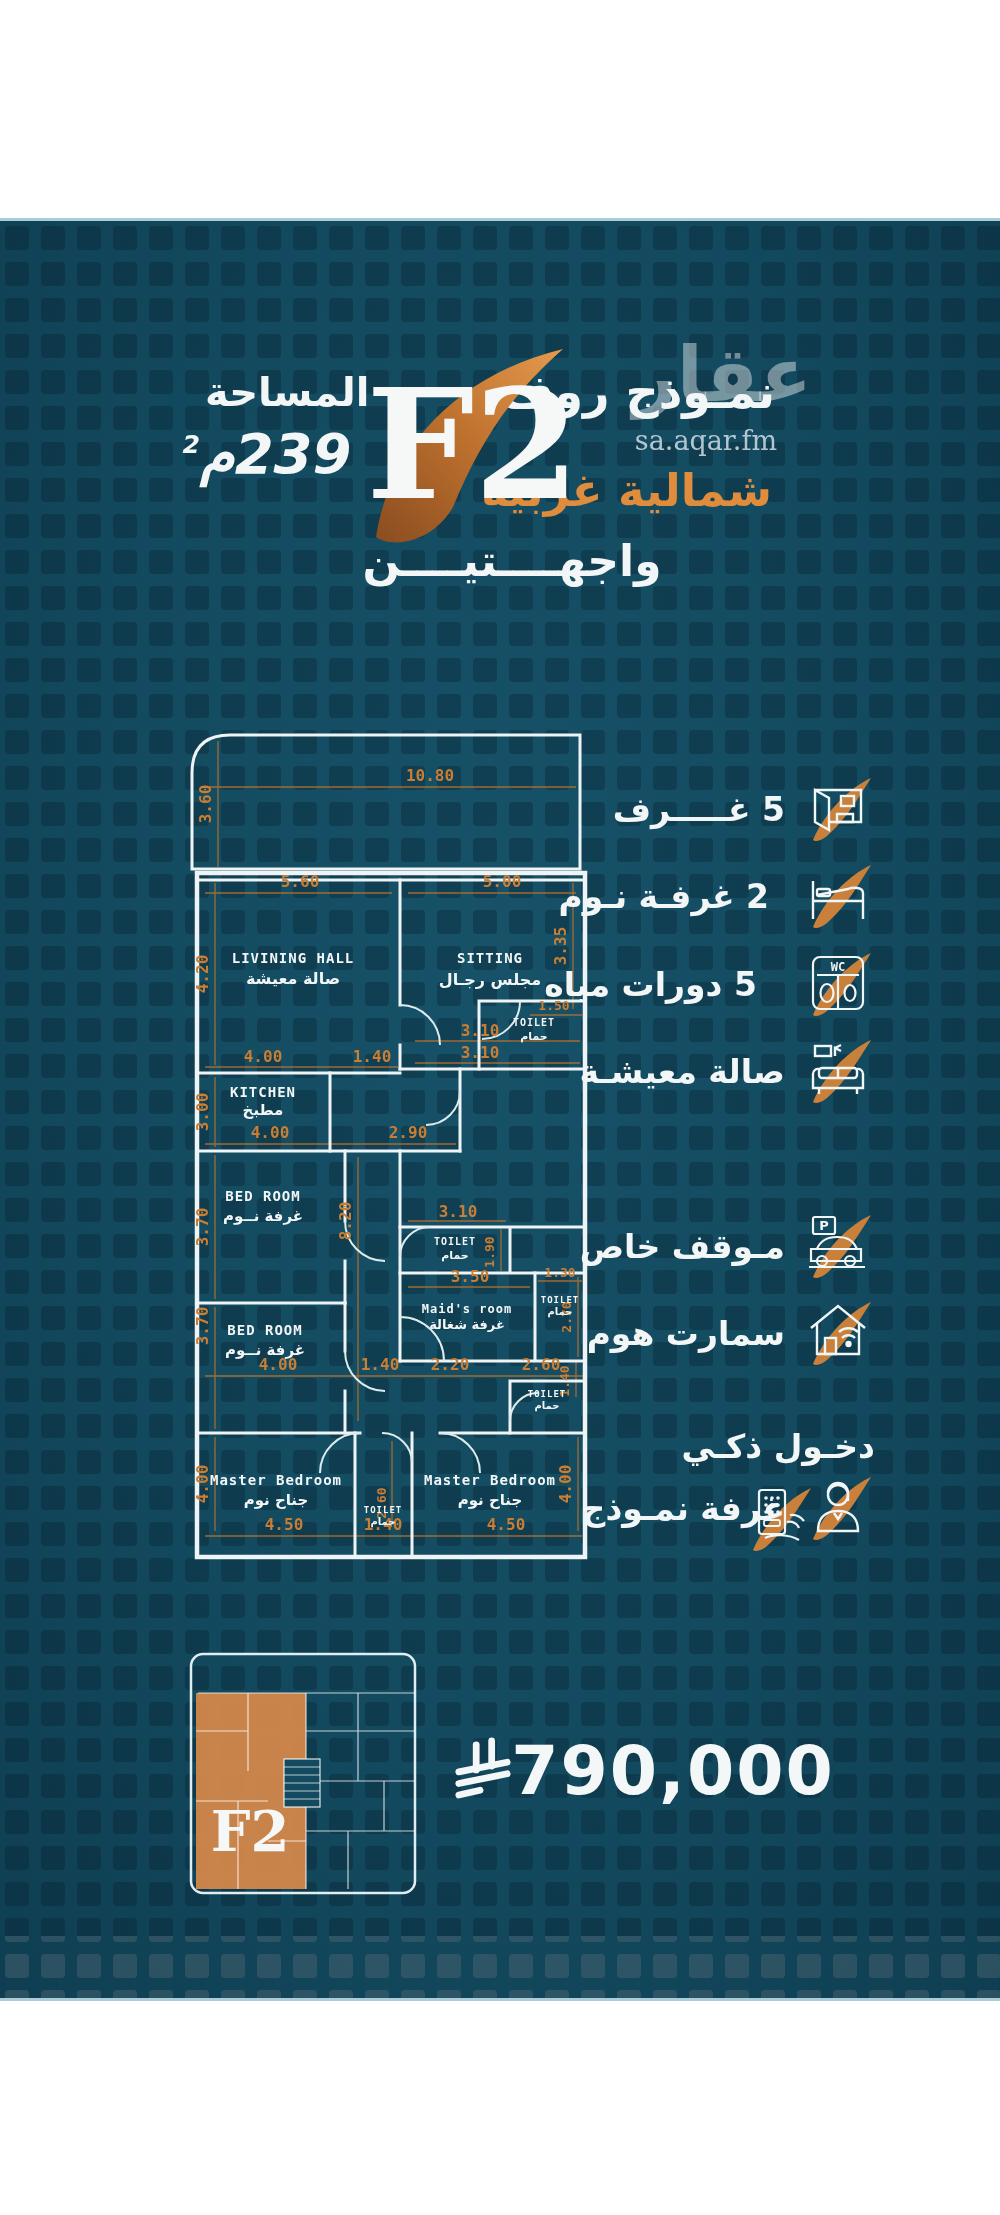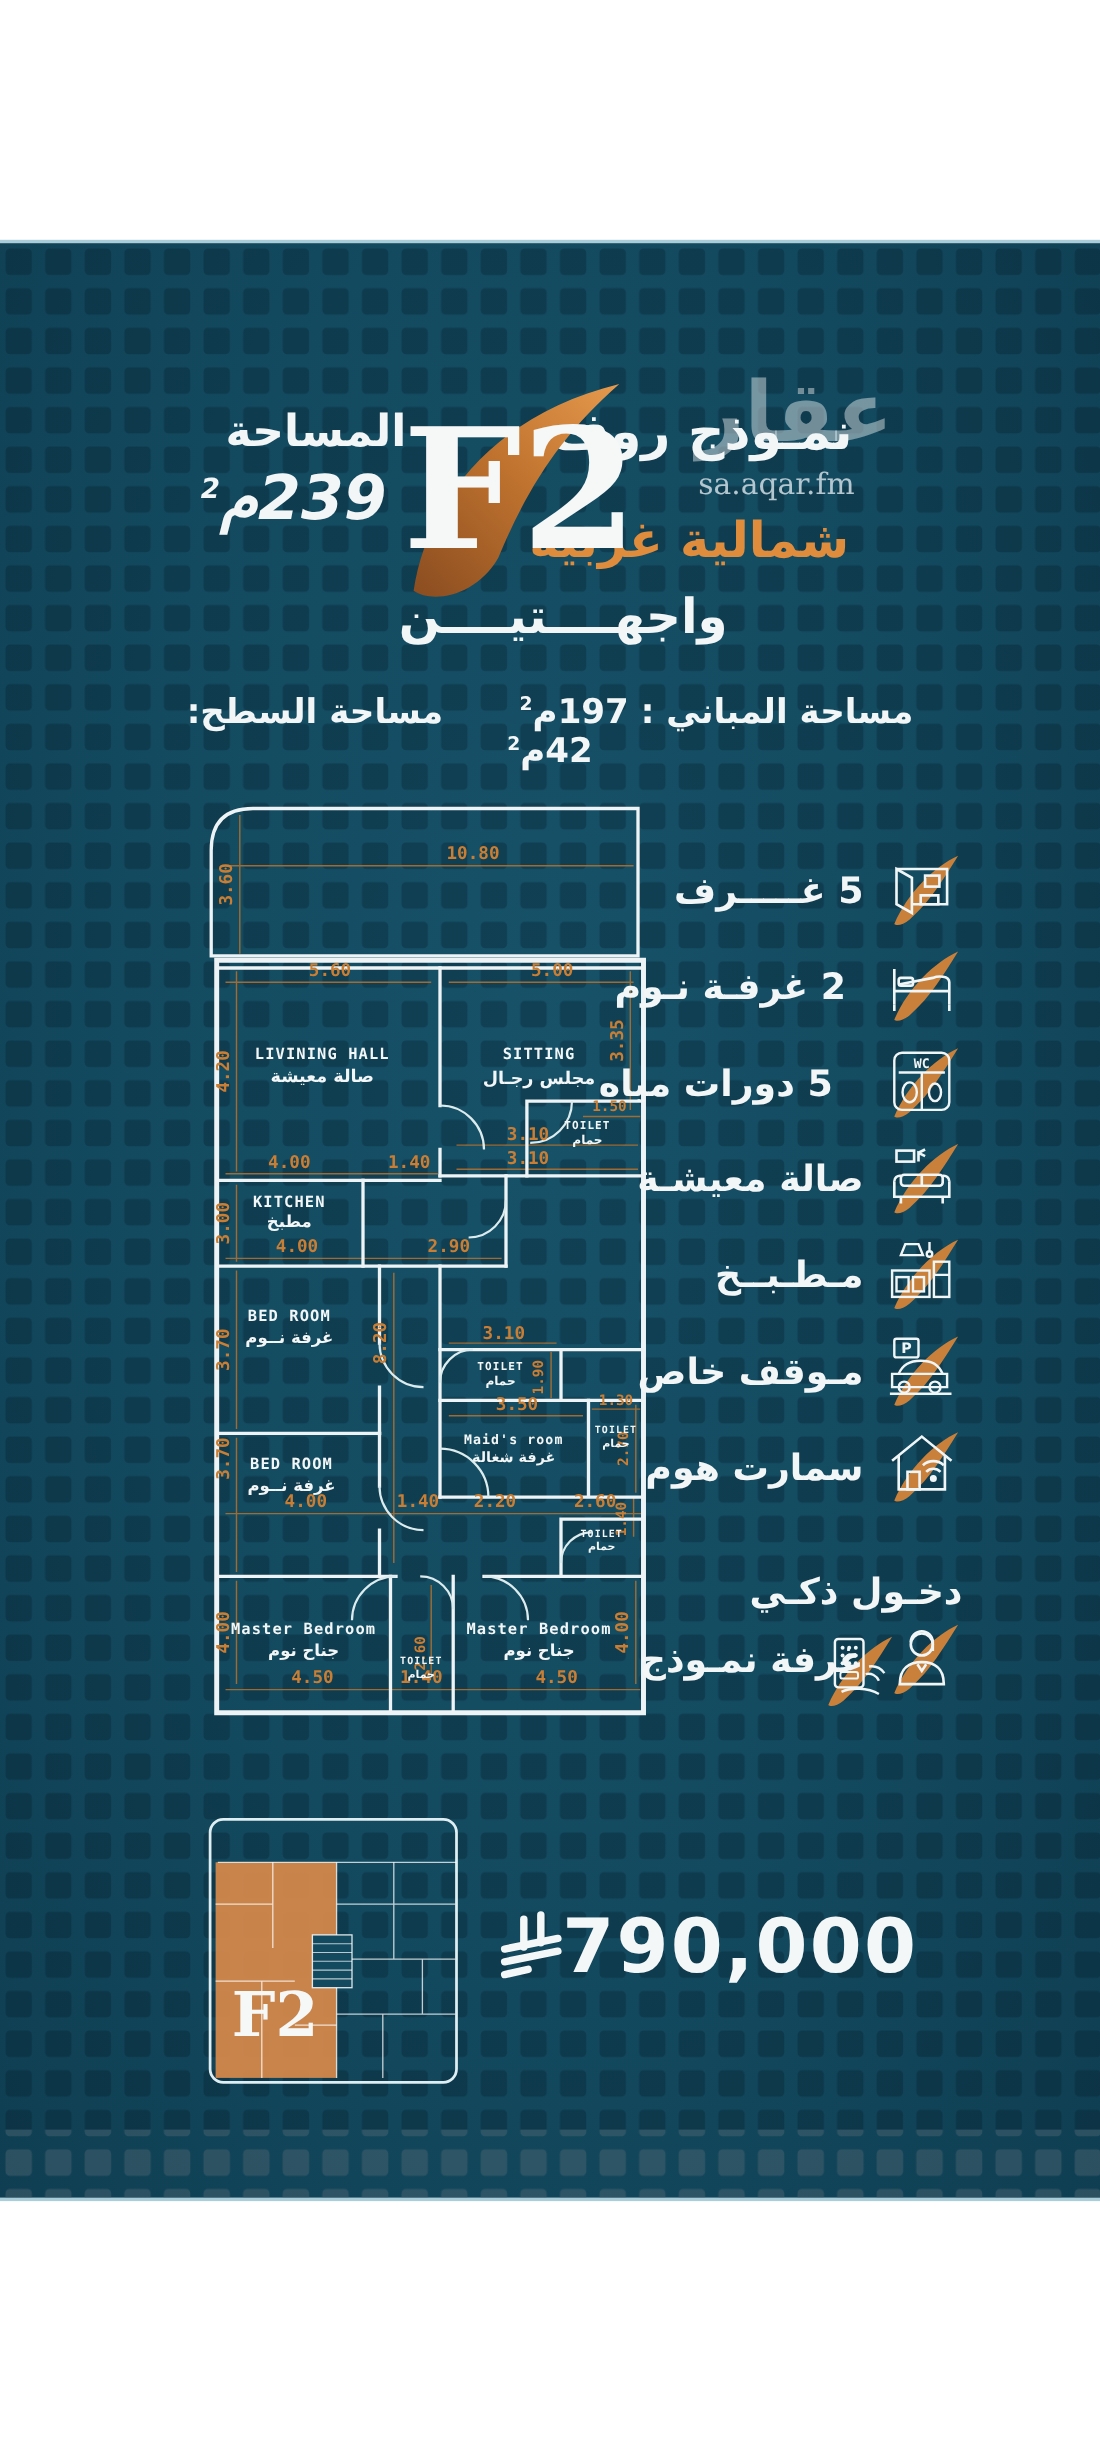--- a/index.html
+++ b/index.html
@@ -80,25 +80,20 @@
       <div class="f2text">F2</div>
     </div>
 
     <div class="abs area-label white">المساحة</div>
     <div class="abs area-value white" dir="rtl">
       <span>239م</span><sup>2</sup>
     </div>
 
     <div class="abs facades white">واجهــــتيــــن</div>
 
-    <div class="abs stats white">
-      <span><span>مساحة المباني : 197م</span><sup>2</sup></span>
-      <span class="gap"></span>
-      <span><span>مساحة السطح: 42م</span><sup>2</sup></span>
-    </div>
 
     
     <svg class="abs" style="left:130px;top:500px;" width="470" height="840" viewBox="0 0 470 840">
 
       <g stroke="#b06f2f" stroke-width="1.3" opacity="0.9">
         <path d="M75,66 H446 M88,20 V146 M75,172 H262 M278,172 H446 M85,162 V344 M443,162 V288
                  M400,294 H452 M285,320 H450 M285,342 H450 M75,346 H268 M85,356 V426
                  M75,423 H326 M85,434 V578 M228,436 V700 M278,500 H376 M371,508 V550
                  M278,566 H400 M408,560 H452 M448,556 V636 M85,586 V708
                  M75,655 H455 M446,640 V676 M85,716 V810 M448,716 V810 M75,815 H452 M262,720 V800" fill="none"></path>
@@ -272,37 +267,20 @@
           <g stroke="#f0f5f6" stroke-width="2.4" fill="none">
             <rect x="14" y="12" width="16" height="10"></rect>
             <path d="M34,22 v-8 l6,3 M34,14 l6,-3"></path>
             <rect x="18" y="34" width="38" height="10" rx="3"></rect>
             <path d="M12,40 a5,5 0 0 1 6,-5 M62,40 a5,5 0 0 0 -6,-5 M12,40 V54 H62 V40 M18,54 V60 M56,54 V60 M37,34 V44"></path>
           </g>
         </svg>
       </span>
     </div>
 
-    <div class="feature" style="top:900px;">
-      <span class="flabel">مـطـبــخ</span>
-      <span class="ficon">
-        <svg width="74" height="74" viewBox="0 0 74 74">
-          <path d="M12,68 C24,40 48,16 70,6 C56,28 46,46 26,64 C20,69 14,70 12,68 Z" fill="#c9803a"></path>
-          <g stroke="#f0f5f6" stroke-width="2.2" fill="none">
-            <path d="M22,10 H34 L38,20 H18 Z M44,8 V16"></path>
-            <circle cx="44" cy="19" r="2.5"></circle>
-            <rect x="10" y="34" width="34" height="24"></rect>
-            <rect x="14" y="40" width="11" height="13"></rect>
-            <rect x="29" y="40" width="10" height="13"></rect>
-            <rect x="48" y="26" width="14" height="32"></rect>
-            <path d="M48,38 H62"></path>
-          </g>
-        </svg>
-      </span>
-    </div>
 
     <div class="feature" style="top:1075px;">
       <span class="flabel">سمارت هوم</span>
       <span class="ficon">
         <svg width="74" height="74" viewBox="0 0 74 74">
           <path d="M12,68 C24,40 48,16 70,6 C56,28 46,46 26,64 C20,69 14,70 12,68 Z" fill="#c9803a"></path>
           <g stroke="#f0f5f6" stroke-width="2.4" fill="none">
             <path d="M10,32 L37,10 L64,32"></path>
             <path d="M16,27 V58 H58 V27"></path>
             <rect x="24" y="42" width="11" height="16"></rect>

